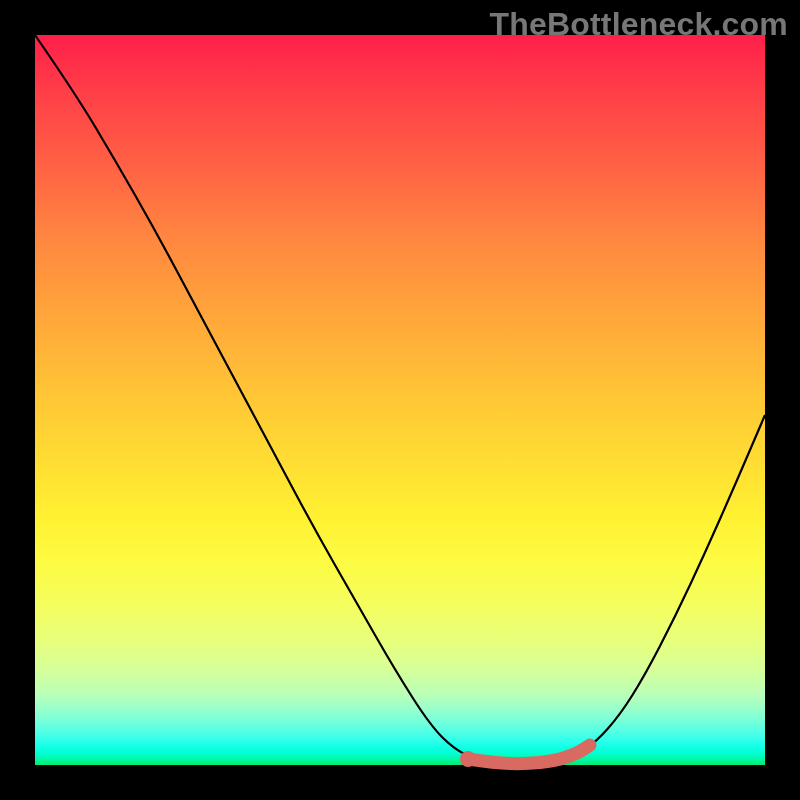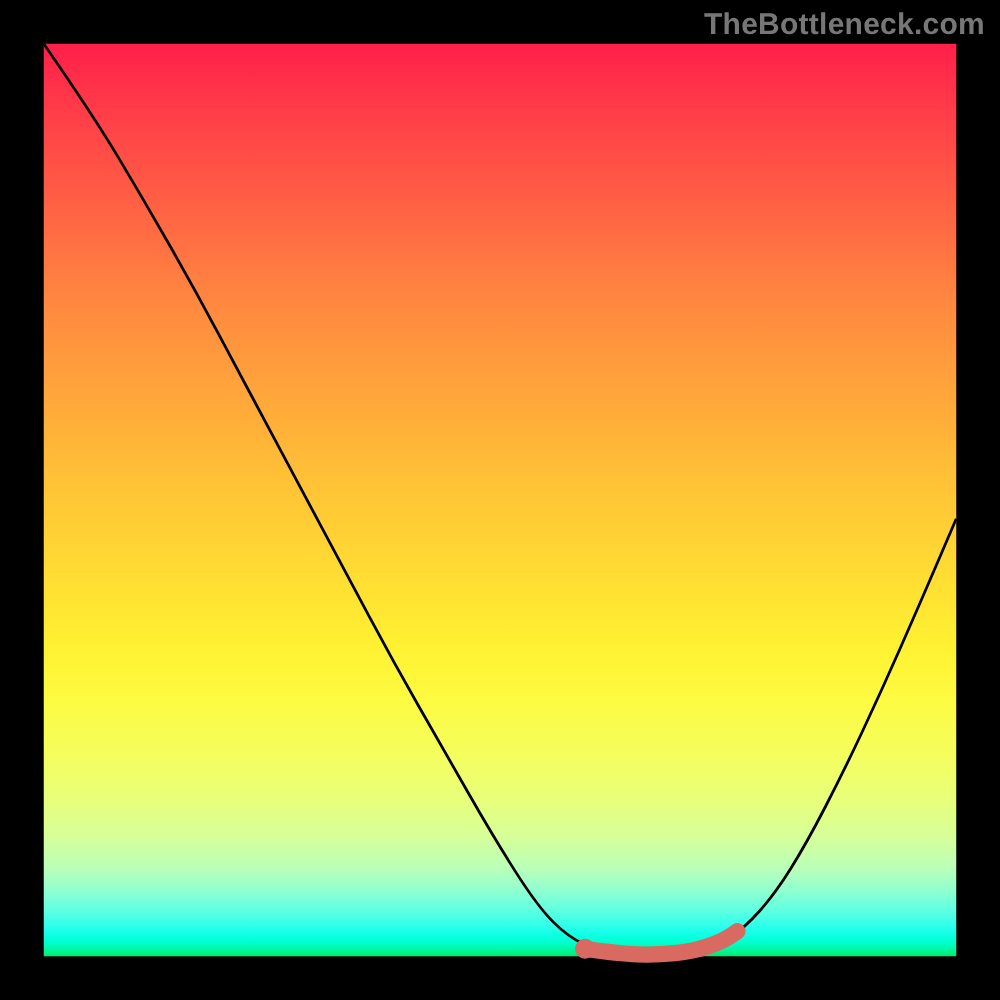--- a/index.html
+++ b/index.html
@@ -46,21 +46,21 @@
       #12ffe8 97.5%,
       #00ffce 98.5%,
       #00f79d 99.3%,
       #00ea6a 100%
     );
   }
   .watermark {
     position: absolute;
     top: 6px;
     right: 12px;
-    font-size: 24px;
+    font-size: 32px;
     font-weight: 600;
     color: #777;
     letter-spacing: 0.2px;
   }
   svg.curve {
     position: absolute;
     left: 0;
     top: 0;
     width: 730px;
     height: 730px;

